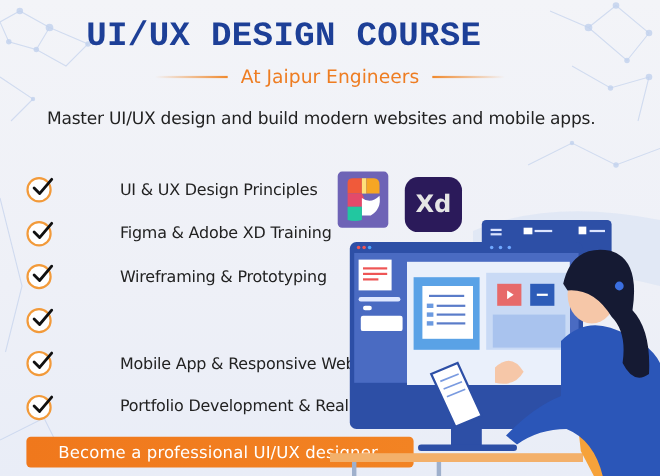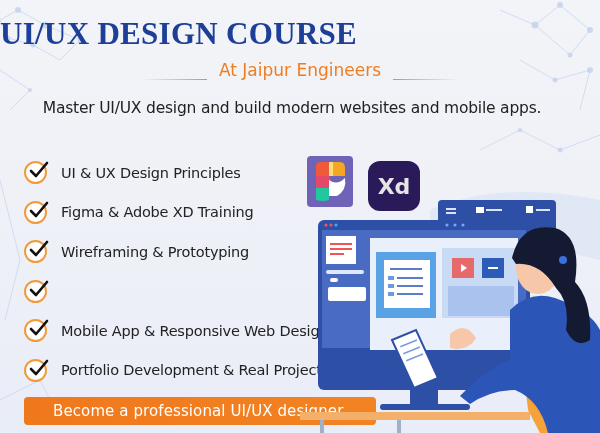--- a/index.html
+++ b/index.html
@@ -3,39 +3,39 @@
 <meta charset="utf-8">
 <style>
   html, body { margin:0; padding:0; }
   body {
     width:600px; height:433px; overflow:hidden; position:relative;
     background: linear-gradient(180deg,#f3f4f8 0%,#eef0f7 60%,#e9edf7 100%);
     font-family: "Liberation Sans", sans-serif;
   }
   .bg-net { position:absolute; inset:0; pointer-events:none; }
   .title {
-    position:absolute; top:16px; left:0; width:516px; text-align:left;
-    font-family:Liberation Serif, serif; font-weight:bold; font-size:31px;
+    position:absolute; top:16px; left:0; width:516px; text-align:center;
+    font-family:Liberation Mono, monospace; font-weight:bold; font-size:31px;
     color:#1d3f97; letter-spacing:0.3px;
   }
   .subtitle-row {
     position:absolute; top:60px; left:0; width:600px; display:flex;
-    align-items:flex-end; justify-content:center; gap:12px;
+    align-items:center; justify-content:center; gap:12px;
   }
   .subtitle-line { height:1.5px; width:66px; background:linear-gradient(90deg,rgba(240,130,40,0),#f08a2e); }
   .subtitle-line.r { background:linear-gradient(90deg,#f08a2e,rgba(240,130,40,0)); }
   .subtitle {
     font-family:"DejaVu Sans", sans-serif; font-size:17px; color:#ee7d22; font-weight:500;
   }
   .tagline {
     position:absolute; top:99px; left:0; width:584px; text-align:center;
     font-family:"DejaVu Sans", sans-serif; font-size:15.5px; color:#222; letter-spacing:-0.2px;
   }
   .features { position:absolute; left:24px; top:153px; margin:0; padding:0; list-style:none; }
-  .feature { display:flex; align-items:center; height:39.5px; }
+  .feature { display:flex; align-items:center; height:39.5px;gap:48px; }
   .check {
     width:23px; height:23px; border:2px solid #f29a3a; border-radius:50%;
     box-sizing:border-box; position:relative; margin-right:14px; background:#fff;
   }
   .check svg { position:absolute; left:2px; top:-3px; }
   .feature-label { font-family:"DejaVu Sans", sans-serif; font-size:14.5px; color:#222; letter-spacing:-0.2px; }
   .cta {
     position:absolute; left:24px; top:397px; width:352px; height:28px;
     background:linear-gradient(90deg,#f0781c,#f28323); border-radius:4px;
     color:#fff; font-family:"DejaVu Sans", sans-serif; font-size:15px;

